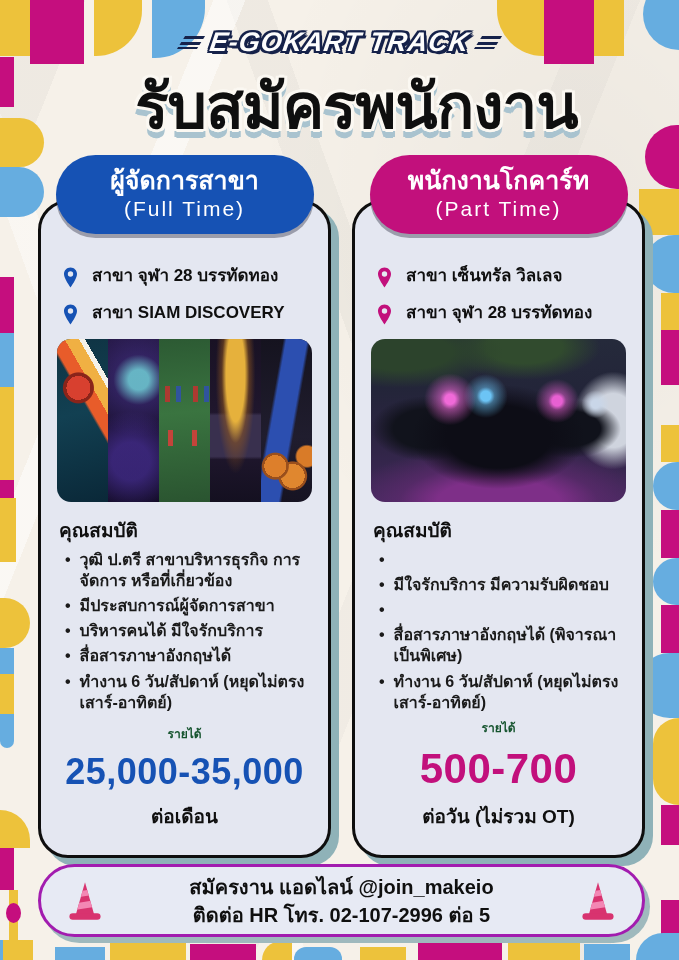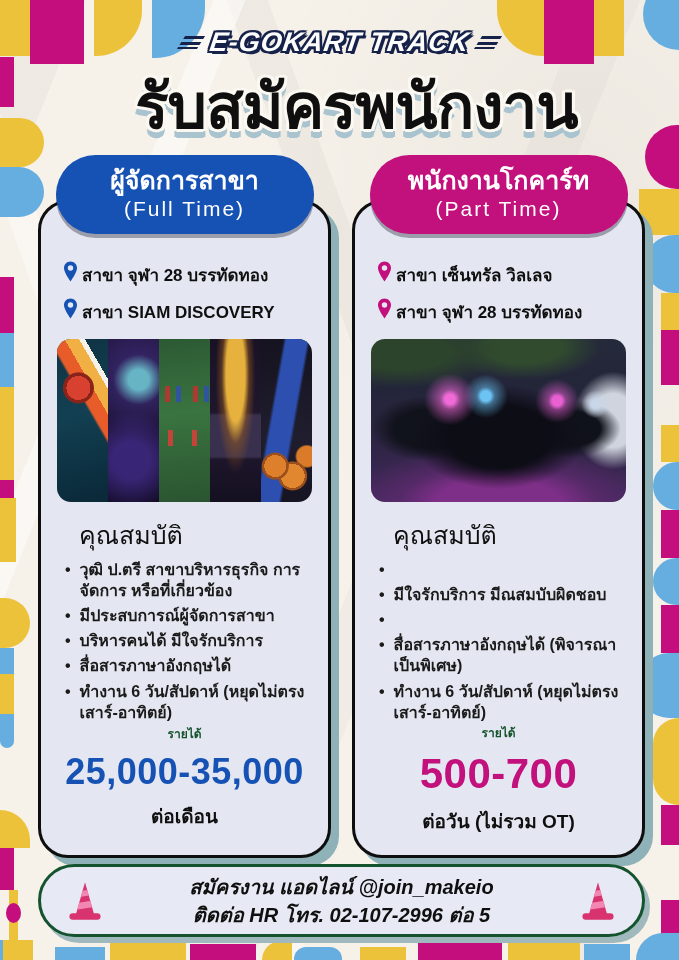--- a/index.html
+++ b/index.html
@@ -29,21 +29,21 @@
   .card{position:absolute;top:200px;width:293px;height:658px;background:#E4E7F1;border:3px solid #0e0e0e;border-radius:30px;
     box-shadow:8px 8px 0 #8FB2B8;z-index:3;display:flex;flex-direction:column;padding:58px 16px 14px;box-sizing:border-box;}
   .card-left{left:38px;}
   .card-right{left:352px;}
   .pill{position:absolute;top:-48px;left:50%;transform:translateX(-50%);width:258px;padding:10px 4px 13px;border-radius:46px;
     text-align:center;color:#fff;z-index:4;box-shadow:0 4px 0 rgba(20,20,40,.35);box-sizing:border-box;}
   .pill-line1{font-size:25px;font-weight:800;line-height:1.25;}
   .pill-line2{font-size:21px;font-weight:400;letter-spacing:2px;margin-top:1px;}
 
   .loc-list{display:flex;flex-direction:column;gap:10px;padding:0 5px;}
-  .loc-row{display:flex;align-items:flex-start;gap:3px;}
+  .loc-row{display:flex;align-items:flex-end;gap:13px;}
   .pin{display:flex;}
   .pin svg{display:block;}
   .loc-text{font-size:17px;font-weight:800;color:#0f0f0f;}
 
   .photo{margin-top:14px;height:163px;border-radius:14px;overflow:hidden;display:flex;flex:none;}
   .strip{flex:1;}
   .strip-airhockey{background:
     radial-gradient(circle at 42% 30%, #d8402f 0 12px, #8a241a 12px 15px, rgba(0,0,0,0) 16px),
     linear-gradient(60deg, rgba(0,0,0,0) 58%, #e85c2a 60% 70%, #f0b043 70% 80%, #f5f2ea 80% 84%, rgba(0,0,0,0) 84%),
     linear-gradient(165deg,#0f3343,#124052 45%,#0a2838);}
@@ -74,34 +74,34 @@
     radial-gradient(ellipse 34% 32% at 50% 60%, #0d0d16 0 60%, rgba(13,13,22,0) 100%),
     radial-gradient(ellipse 22% 20% at 22% 55%, #11131c 0 60%, rgba(0,0,0,0) 100%),
     radial-gradient(ellipse 20% 18% at 78% 55%, #10121b 0 60%, rgba(0,0,0,0) 100%),
     radial-gradient(ellipse 16% 30% at 95% 50%, #cfd4de 0 55%, rgba(0,0,0,0) 100%),
     radial-gradient(ellipse 40% 22% at 12% 8%, #2c432c 0 50%, rgba(0,0,0,0) 100%),
     radial-gradient(ellipse 30% 20% at 60% 5%, #314b2e 0 50%, rgba(0,0,0,0) 100%),
     radial-gradient(ellipse 60% 35% at 50% 100%, #7e2f88 0 40%, rgba(94,42,110,.7) 65%, rgba(0,0,0,0) 100%),
     linear-gradient(180deg,#252a3b 0%,#232539 30%,#2c2442 60%,#42295c 100%);}
 
   .quals{margin-top:13px;padding:0 2px;}
-  .quals-title{font-size:25px;font-weight:400;color:#0f0f0f;margin-left:20px;}
+  .quals-title{font-size:19px;font-weight:700;color:#0f0f0f;}
   .qual-row{display:flex;gap:9px;font-size:16px;font-weight:600;color:#1a1a1a;line-height:1.32;margin-top:4px;padding-left:6px;}
   .dot{line-height:1.32;}
 
   .income{margin-top:auto;text-align:center;padding-bottom:10px;}
   .income-label{font-size:12px;font-weight:800;color:#14532d;}
   .income-value{font-size:36px;font-weight:900;margin-top:8px;letter-spacing:.5px;}
   .card-right .income-value{font-size:42px;}
   .income-unit{font-size:19px;font-weight:800;color:#0f0f0f;margin-top:8px;}
 
   
-  .contact-bar{position:absolute;left:38px;top:864px;width:607px;height:73px;background:#E7EAF4;border:3px solid #14532d;
+  .contact-bar{position:absolute;left:38px;top:864px;width:607px;height:73px;background:#E7EAF4;border:3px solid #a21caf;
     border-radius:40px;box-sizing:border-box;display:flex;align-items:center;justify-content:space-between;
-    padding:0 26px;z-index:3;box-shadow:5px 6px 0 #9FB9BD;font-style:italic;}
+    padding:0 26px;z-index:3;box-shadow:5px 6px 0 #9FB9BD;}
   .cone{display:flex;flex:none;}
   .contact-text{flex:1;text-align:center;font-weight:800;color:#0f0f0f;}
   .contact-line{font-size:20px;line-height:1.4;}
 </style>
 </head>
 <body>
 
 <div class="poster">
   <div class="texture"></div>
   <div id="decor">
@@ -253,21 +253,21 @@
       </div>
     <div class="photo photo-karts"></div>
     <div class="quals">
       <div class="quals-title">คุณสมบัติ</div>
       <div class="qual-list">
           <div class="qual-row">
             <span class="dot">•</span>
           </div>
           <div class="qual-row">
             <span class="dot">•</span>
-            <span>มีใจรักบริการ มีณสมบับผิดชอบ</span>
+            <span>มีใจรักบริการ มีความรับผิดชอบ</span>
           </div>
           <div class="qual-row">
             <span class="dot">•</span>
           </div>
           <div class="qual-row">
             <span class="dot">•</span>
             <span>สื่อสารภาษาอังกฤษได้ (พิจารณาเป็นพิเศษ)</span>
           </div>
           <div class="qual-row">
             <span class="dot">•</span>

